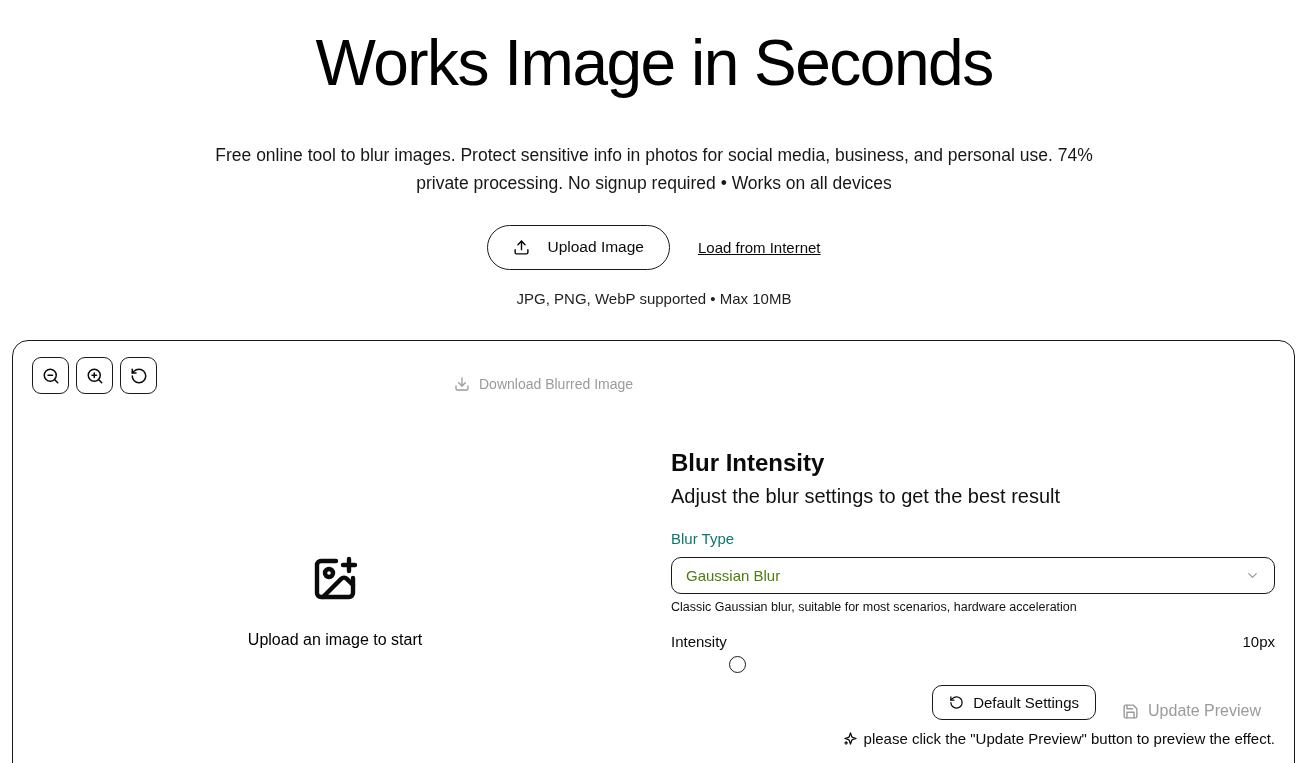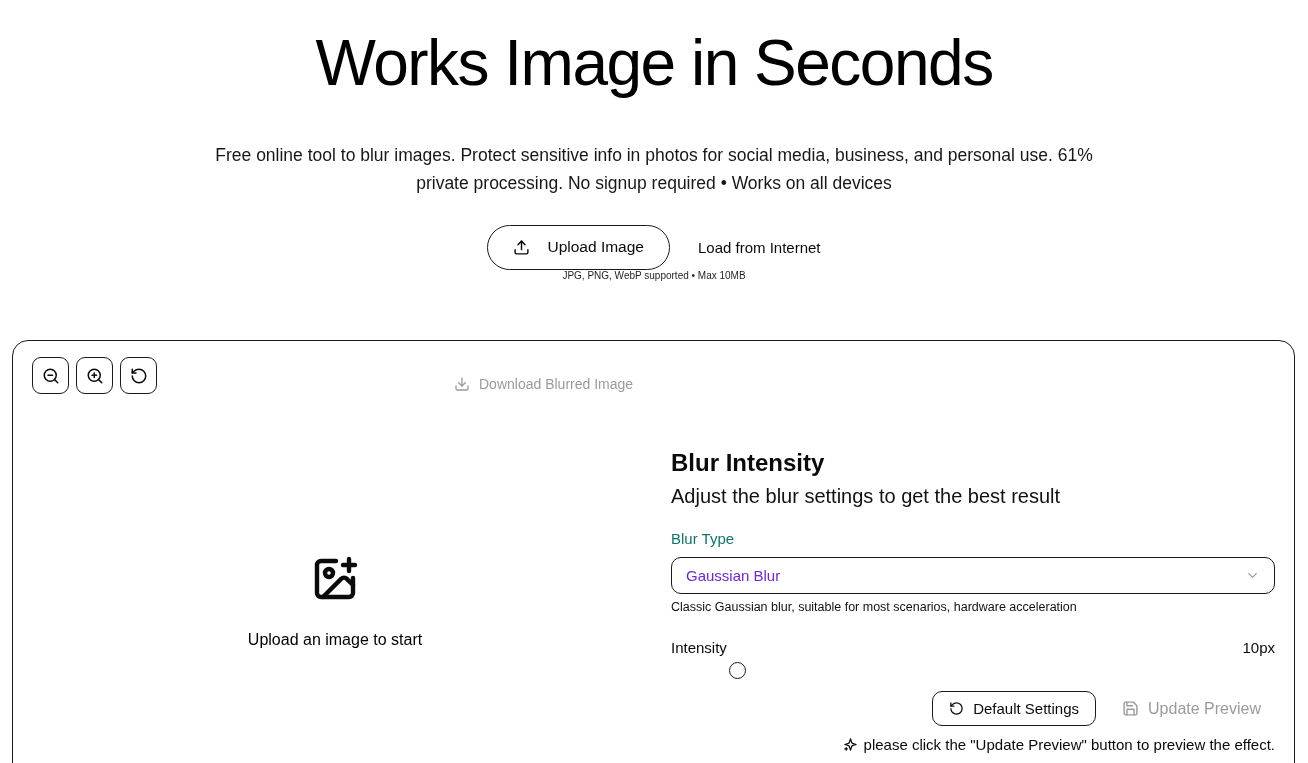--- a/index.html
+++ b/index.html
@@ -49,23 +49,25 @@
     font-size: 15.5px;
     font-weight: 500;
     color: #0a0a0a;
     cursor: pointer;
   }
   .text-link {
     font-size: 15px;
     font-weight: 500;
     color: #0a0a0a;
     cursor: pointer;
+    text-decoration: underline;
   }
   .formats-note {
-    font-size: 10px;
+    margin-top: 20px;
+    font-size: 15px;
     font-weight: 500;
     color: #1f1f1f;
   }
 
   
   .editor {
     position: absolute;
     left: 12px;
     top: 340px;
     width: 1283px;
@@ -127,28 +129,28 @@
     margin-top: 10px;
     height: 37px;
     border: 1px solid #1a1a1a;
     border-radius: 10px;
     background: #fff;
     display: flex;
     align-items: center;
     justify-content: space-between;
     padding: 0 14px;
     font-size: 15px;
-    color: #6d28d9;
+    color: #4d7c0f;
     cursor: pointer;
   }
   .select .chev { color: #9b9b9b; }
   .field-help { margin-top: 6px; font-size: 12.5px; color: #111; }
 
   .intensity-row {
-    margin-top: 25px;
+    margin-top: 19px;
     display: flex;
     justify-content: space-between;
     align-items: center;
     font-size: 15px;
   }
   .slider { position: relative; margin-top: 6px; height: 17px; }
   .slider-handle {
     position: absolute;
     top: 0;
     width: 17px; height: 17px;
@@ -177,21 +179,21 @@
     font-family: inherit;
     font-size: 15px;
     font-weight: 500;
     color: #0a0a0a;
     cursor: pointer;
   }
   .update-btn {
     height: 35px;
     padding: 0 14px;
     display: flex;
-    align-items: center;
+    align-items: flex-end;
     gap: 9px;
     background: none;
     border: none;
     font-family: inherit;
     font-size: 16px;
     color: #9b9b9b;
     cursor: default;
   }
   .preview-note {
     margin-top: 10px;
@@ -201,21 +203,21 @@
     gap: 6px;
     font-size: 15px;
     color: #0a0a0a;
   }
 </style>
 </head>
 <body>
 
 <section class="hero">
   <h1 class="hero-title">Works Image in Seconds</h1>
-  <p class="hero-subtitle">Free online tool to blur images. Protect sensitive info in photos for social media, business, and personal use. 61% private processing. No signup required • Works on all devices</p>
+  <p class="hero-subtitle">Free online tool to blur images. Protect sensitive info in photos for social media, business, and personal use. 74% private processing. No signup required • Works on all devices</p>
 
   <div class="hero-actions">
     <button class="upload-btn">
       <span>
         <svg width="17" height="17" viewBox="0 0 24 24" fill="none" stroke="currentColor" stroke-width="2" stroke-linecap="round" stroke-linejoin="round">
             <path d="M21 15v4a2 2 0 0 1-2 2H5a2 2 0 0 1-2-2v-4"></path>
             <polyline points="17 8 12 3 7 8"></polyline>
             <line x1="12" y1="3" x2="12" y2="15"></line>
           </svg>
       </span>

